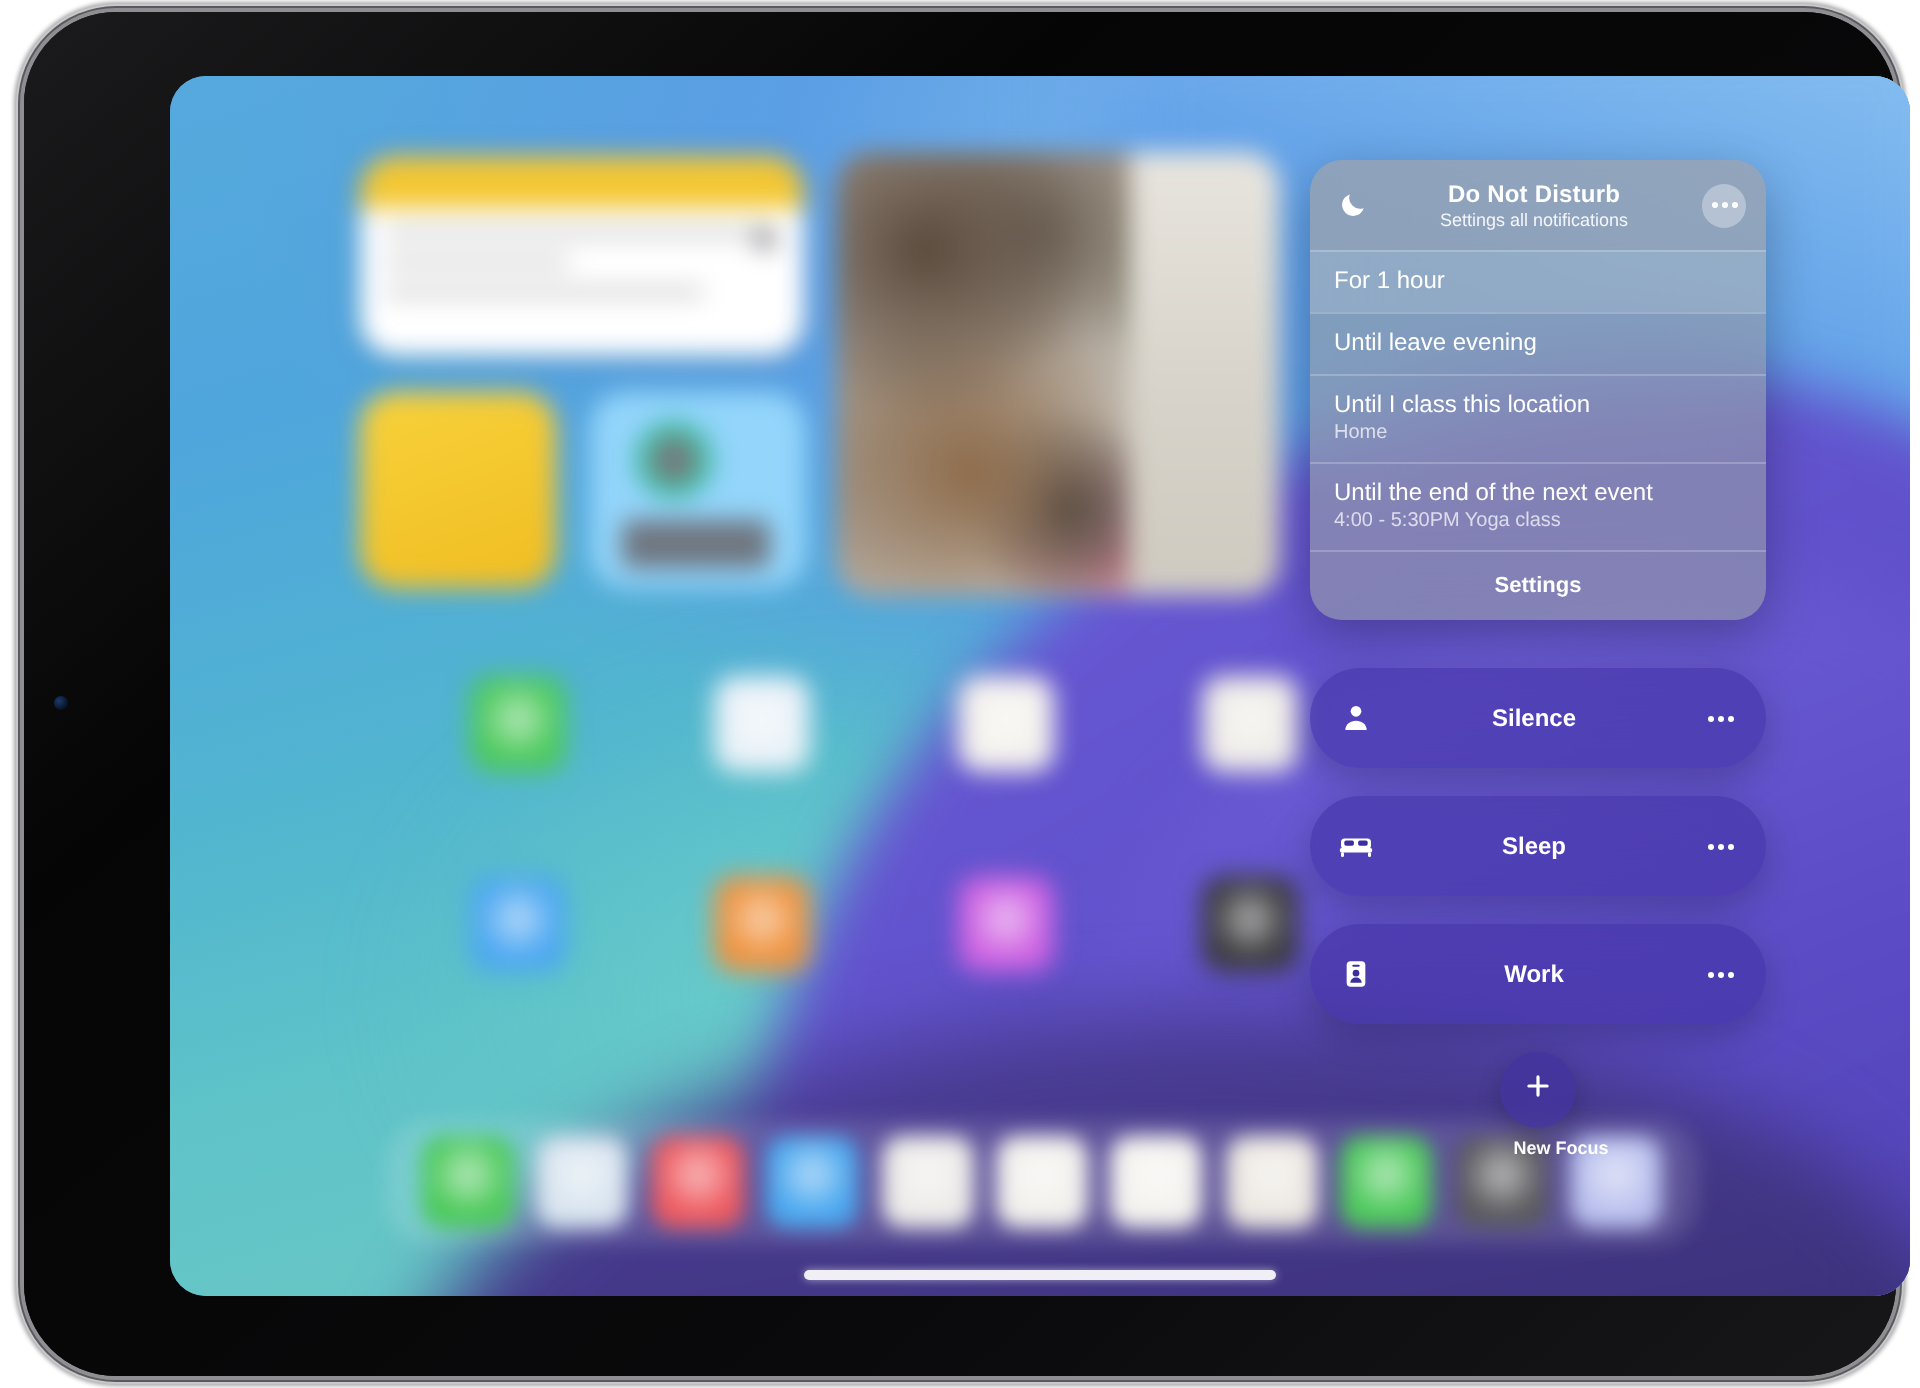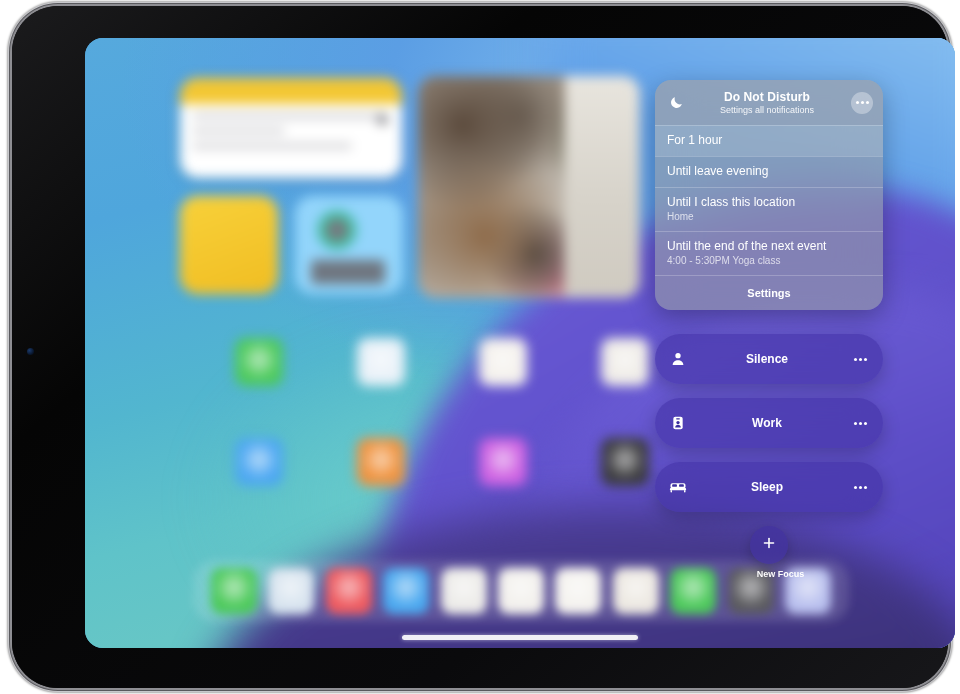--- a/index.html
+++ b/index.html
@@ -442,53 +442,53 @@
           <span class="focus-label">Silence</span>
           <span class="more-btn" style="background:transparent;">
             <i></i>
             <i></i>
             <i></i>
           </span>
         </div>
 
         <div class="focus-pill">
           <span class="focus-icon">
-            <svg width="16" height="16" viewBox="0 0 24 24" aria-hidden="true">
-              <rect x="5" y="2.5" width="14" height="19" rx="3" fill="#ffffff"></rect>
-              <rect x="9.2" y="5" width="5.6" height="1.6" rx=".8" fill="#3b2f9e"></rect>
-              <circle cx="12" cy="11.4" r="2.5" fill="#3b2f9e"></circle>
-              <path d="M7.8 18.6c0-2.4 1.9-3.9 4.2-3.9s4.2 1.5 4.2 3.9z" fill="#3b2f9e"></path>
-            </svg>
-          </span>
-          <span class="focus-label">Work</span>
-          <span class="more-btn" style="background:transparent;">
-            <i></i>
-            <i></i>
-            <i></i>
-          </span>
-        </div>
-
-        <div class="focus-pill">
-          <span class="focus-icon">
             <svg width="18" height="18" viewBox="0 0 24 24" aria-hidden="true">
               <rect x="2" y="7" width="20" height="7" rx="2.4" fill="#ffffff"></rect>
               <rect x="4.2" y="8.4" width="6.4" height="3.4" rx="1.2" fill="#3b2f9e"></rect>
               <rect x="13.4" y="8.4" width="6.4" height="3.4" rx="1.2" fill="#3b2f9e"></rect>
               <rect x="1.2" y="13.4" width="21.6" height="3" rx="1.2" fill="#ffffff"></rect>
               <rect x="2" y="16" width="2" height="3.4" rx="1" fill="#ffffff"></rect>
               <rect x="20" y="16" width="2" height="3.4" rx="1" fill="#ffffff"></rect>
             </svg>
           </span>
           <span class="focus-label">Sleep</span>
           <span class="more-btn" style="background:transparent;">
             <i></i>
             <i></i>
             <i></i>
           </span>
         </div>
+
+        <div class="focus-pill">
+          <span class="focus-icon">
+            <svg width="16" height="16" viewBox="0 0 24 24" aria-hidden="true">
+              <rect x="5" y="2.5" width="14" height="19" rx="3" fill="#ffffff"></rect>
+              <rect x="9.2" y="5" width="5.6" height="1.6" rx=".8" fill="#3b2f9e"></rect>
+              <circle cx="12" cy="11.4" r="2.5" fill="#3b2f9e"></circle>
+              <path d="M7.8 18.6c0-2.4 1.9-3.9 4.2-3.9s4.2 1.5 4.2 3.9z" fill="#3b2f9e"></path>
+            </svg>
+          </span>
+          <span class="focus-label">Work</span>
+          <span class="more-btn" style="background:transparent;">
+            <i></i>
+            <i></i>
+            <i></i>
+          </span>
+        </div>
       </div>
 
       <div id="new-focus-block">
         <div id="new-focus-button">
           <span>
             <svg width="16" height="16" viewBox="0 0 24 24" aria-hidden="true">
               <rect x="10.8" y="4" width="2.4" height="16" rx="1.2" fill="#ffffff"></rect>
               <rect x="4" y="10.8" width="16" height="2.4" rx="1.2" fill="#ffffff"></rect>
             </svg>
           </span>

